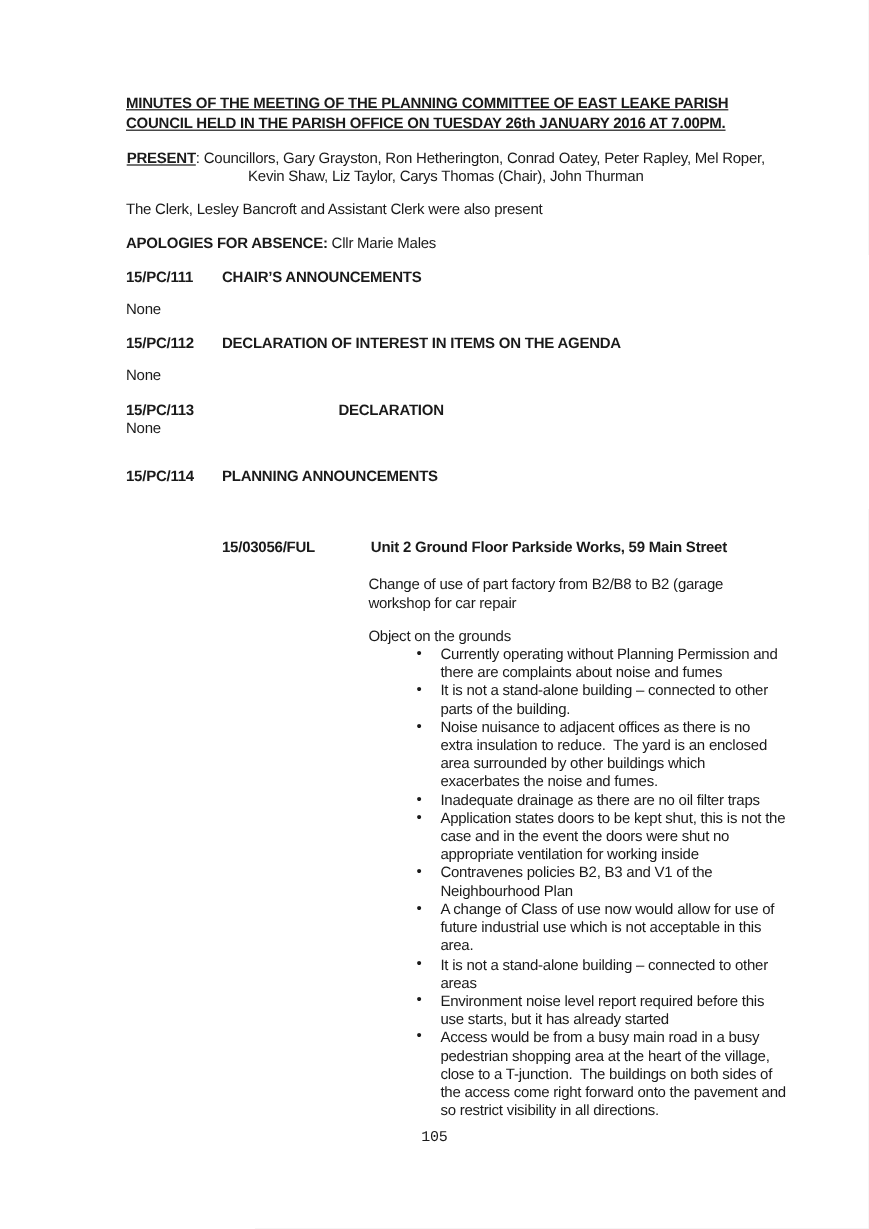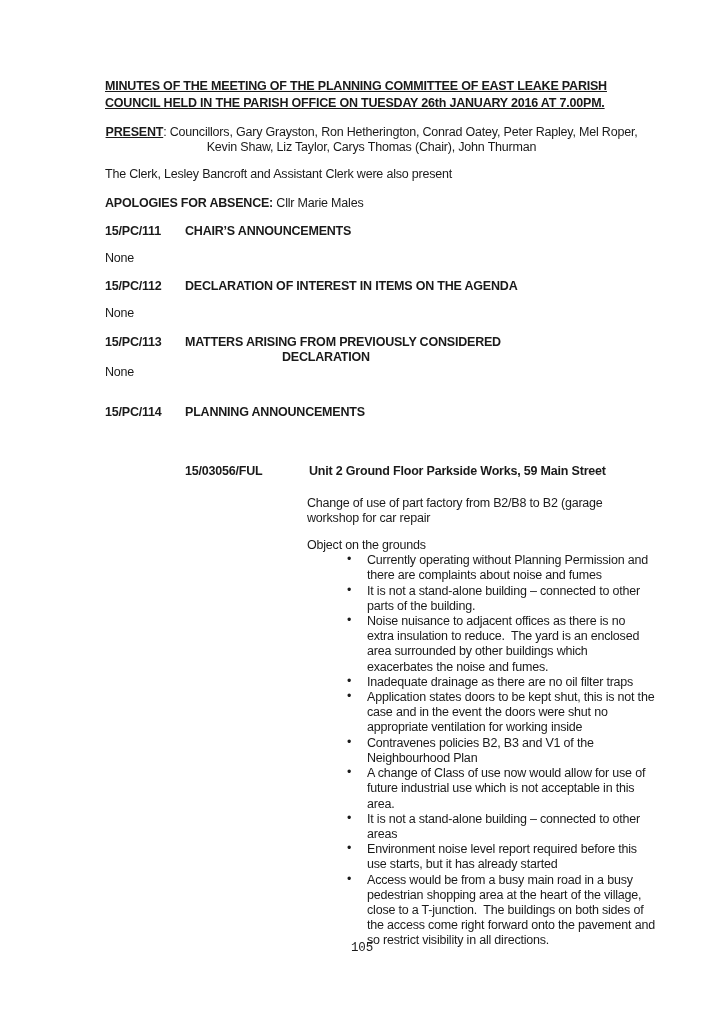--- a/index.html
+++ b/index.html
@@ -68,21 +68,20 @@
 
   <div class="agenda-item">
     <div class="agenda-ref">15/PC/112</div>
     <div class="agenda-heading">DECLARATION OF INTEREST IN ITEMS ON THE AGENDA</div>
   </div>
   <p class="note">None</p>
 
   <div class="agenda-item">
     <div class="agenda-ref">15/PC/113</div>
     <div class="agenda-heading">
-      <div>MATTERS ARISING FROM PREVIOUSLY CONSIDERED</div>
       <div class="heading-line2">DECLARATION</div>
     </div>
   </div>
   <p class="note tight">None</p>
 
   <div class="agenda-item gap-large">
     <div class="agenda-ref">15/PC/114</div>
     <div class="agenda-heading">PLANNING ANNOUNCEMENTS</div>
   </div>
 

